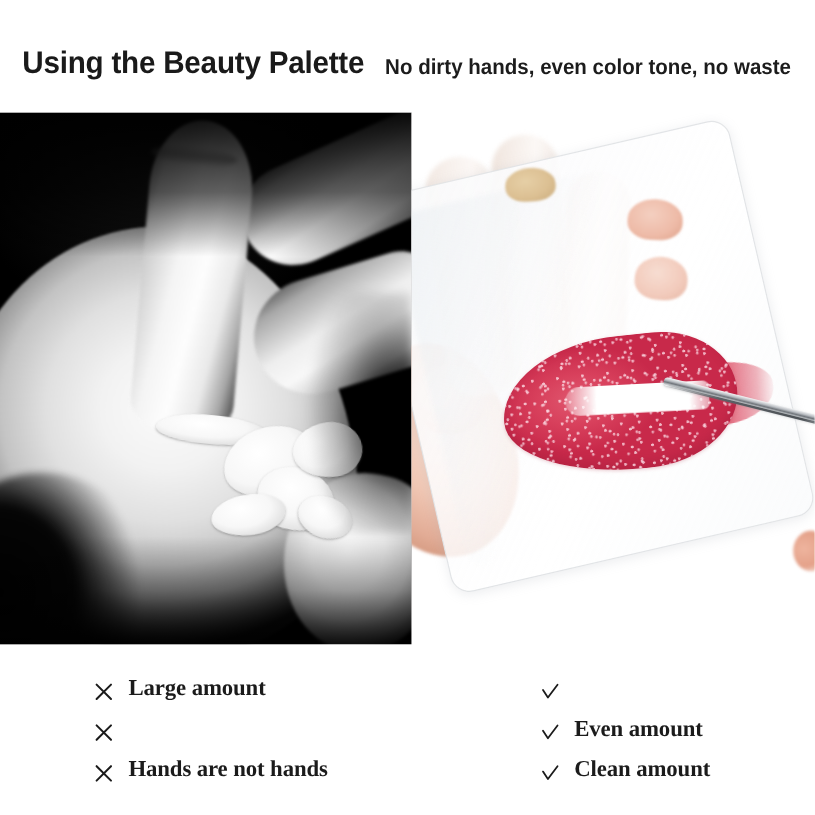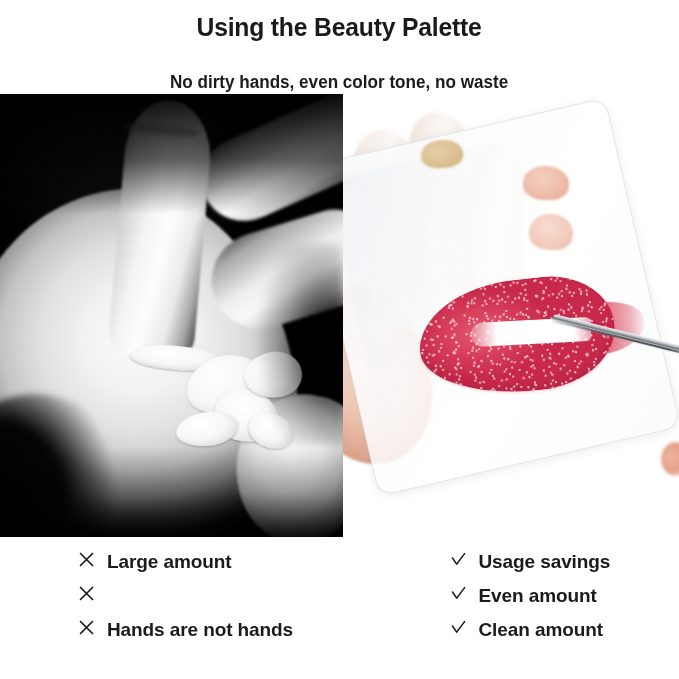--- a/index.html
+++ b/index.html
@@ -18,23 +18,23 @@
   }
 
   
   .header {
     position: absolute;
     top: 0; left: 0;
     width: 679px;
     height: 94px;
     background: #fff;
     display: flex;
-    flex-direction: column;
+    flex-direction: row;
     align-items: center;
-    justify-content: space-between;
+    justify-content: center;
     padding-top: 10px;
   }
   .title {
     font-size: 26px;
     font-weight: 700;
     color: #1a1a1a;
     letter-spacing: -0.2px;
     line-height: 34px;
     text-align: center;
     font-stretch: condensed;
@@ -348,23 +348,24 @@
   .list-col {
     width: 50%;
     padding-top: 14px;
     display: flex;
     flex-direction: column;
   }
   .list-col.left  { padding-left: 78px; }
   .list-col.right { padding-left: 110px; }
   .list-row {
     display: flex;
-    align-items: flex-start;
+    align-items: flex-end;
     height: 34px;
     gap: 12px;
+    font-family: Liberation Serif, serif;
   }
   .mark {
     width: 17px;
     height: 17px;
     flex: 0 0 17px;
     position: relative;
   }
   .mark svg { display: block; width: 17px; height: 17px; }
   .row-label {
     font-size: 19px;
@@ -461,21 +462,20 @@
       </div>
     </div>
 
     <div class="list-col right">
       <div class="list-row">
         <span class="mark">
           <svg viewBox="0 0 17 17">
               <path d="M2.5 7 L6.6 13.2 L14.6 2.6" stroke="#1b1b1b" stroke-width="1.5" fill="none" stroke-linecap="round" stroke-linejoin="round"></path>
             </svg>
         </span>
-        <span class="row-label">Usage savings</span>
       </div>
       <div class="list-row">
         <span class="mark">
           <svg viewBox="0 0 17 17">
               <path d="M2.5 7 L6.6 13.2 L14.6 2.6" stroke="#1b1b1b" stroke-width="1.5" fill="none" stroke-linecap="round" stroke-linejoin="round"></path>
             </svg>
         </span>
         <span class="row-label">Even amount</span>
       </div>
       <div class="list-row">

